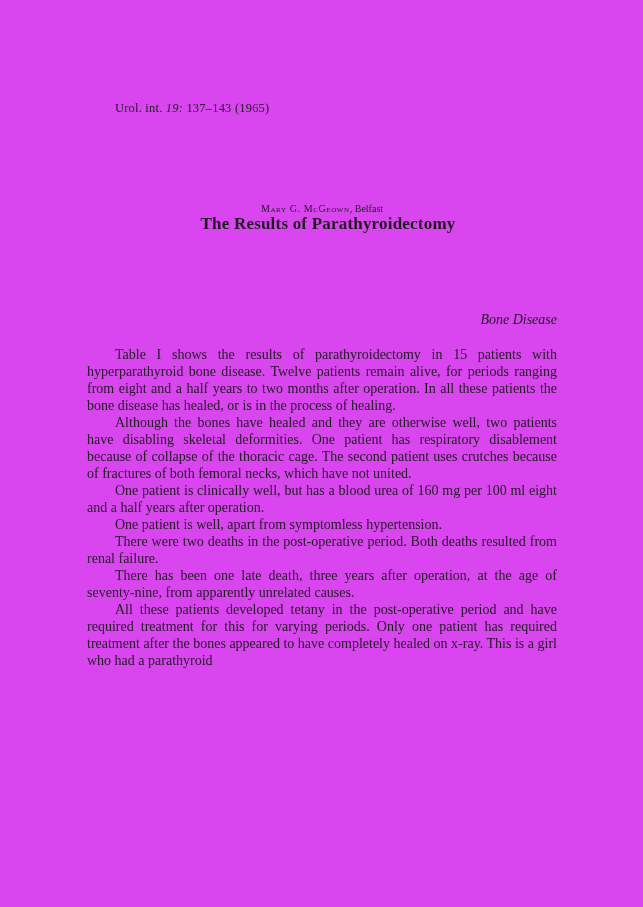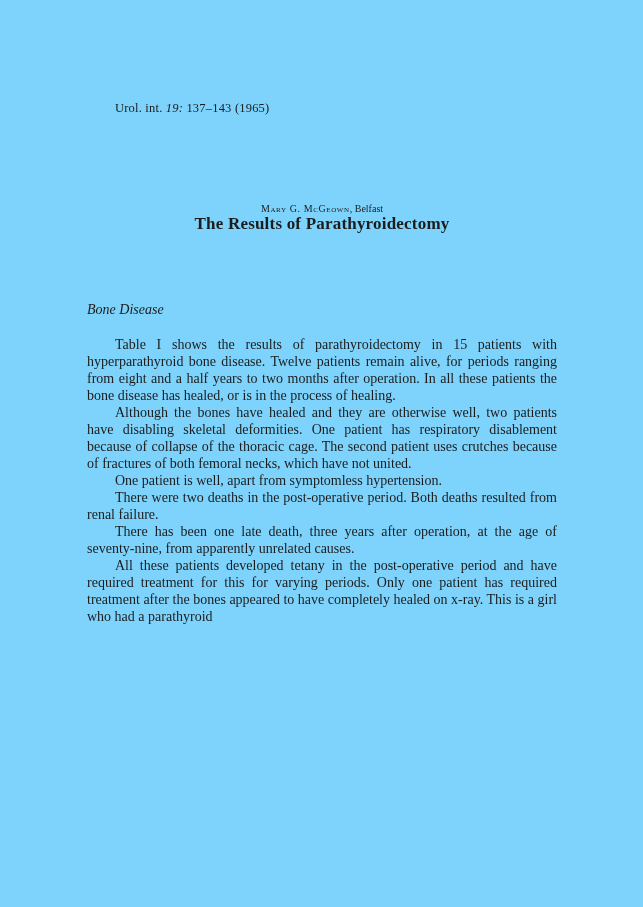--- a/index.html
+++ b/index.html
@@ -4,39 +4,39 @@
 <style>
   html, body {
     margin: 0;
     padding: 0;
     background: #ffffff;
   }
   .page {
     position: relative;
     width: 643px;
     height: 907px;
-    background: #7dd3fc;
+    background: #d946ef;
     font-family: "Liberation Serif", "DejaVu Serif", serif;
     color: #1c1c1c;
     overflow: hidden;
   }
   .journal-line {
     position: absolute;
     left: 115px;
     top: 101px;
     font-size: 12.5px;
     letter-spacing: 0.2px;
     white-space: nowrap;
   }
   .journal-line .vol {
     font-style: italic;
   }
   .article-title {
     position: absolute;
-    left: 87px;
+    left: 93px;
     top: 170px;
     width: 470px;
     text-align: center;
     font-size: 17px;
     font-weight: bold;
     letter-spacing: 0.2px;
     margin-top: 44px;
   }
   .author-line {
     position: absolute;
@@ -57,22 +57,22 @@
     width: 470px;
     font-size: 14px;
     line-height: 17px;
     text-align: justify;
   }
   .content p {
     margin: 0;
     text-indent: 28px;
   }
   .section-heading {
-    margin: 25px 0 18px 0;
-    text-align: left;
+    margin: 35px 0 18px 0;
+    text-align: right;
     font-style: italic;
     font-size: 14px;
     line-height: 17px;
   }
 </style>
 </head>
 <body>
 
 <div class="page">
 
@@ -85,19 +85,20 @@
   <div class="author-line">
     <span class="author-name">Mary G. McGeown</span><span>, Belfast</span>
   </div>
 
   <div class="content">
 
     <div class="section-heading">Bone Disease</div>
 
     <p>Table I shows the results of parathyroidectomy in 15 patients with hyperparathyroid bone disease. Twelve patients remain alive, for periods ranging from eight and a half years to two months after operation. In all these patients the bone disease has healed, or is in the process of healing.</p>
     <p>Although the bones have healed and they are otherwise well, two patients have disabling skeletal deformities. One patient has respiratory disablement because of collapse of the thoracic cage. The second patient uses crutches because of fractures of both femoral necks, which have not united.</p>
+    <p>One patient is clinically well, but has a blood urea of 160 mg per 100 ml eight and a half years after operation.</p>
     <p>One patient is well, apart from symptomless hypertension.</p>
     <p>There were two deaths in the post-operative period. Both deaths resulted from renal failure.</p>
     <p>There has been one late death, three years after operation, at the age of seventy-nine, from apparently unrelated causes.</p>
     <p>All these patients developed tetany in the post-operative period and have required treatment for this for varying periods. Only one patient has required treatment after the bones appeared to have completely healed on x-ray. This is a girl who had a parathyroid</p>
   </div>
 
 </div>
 
 </body></html>

